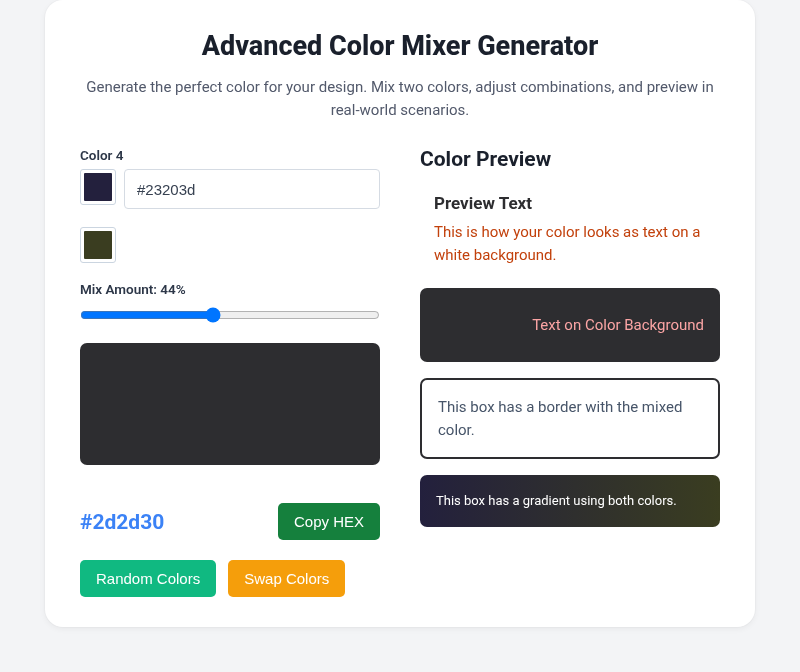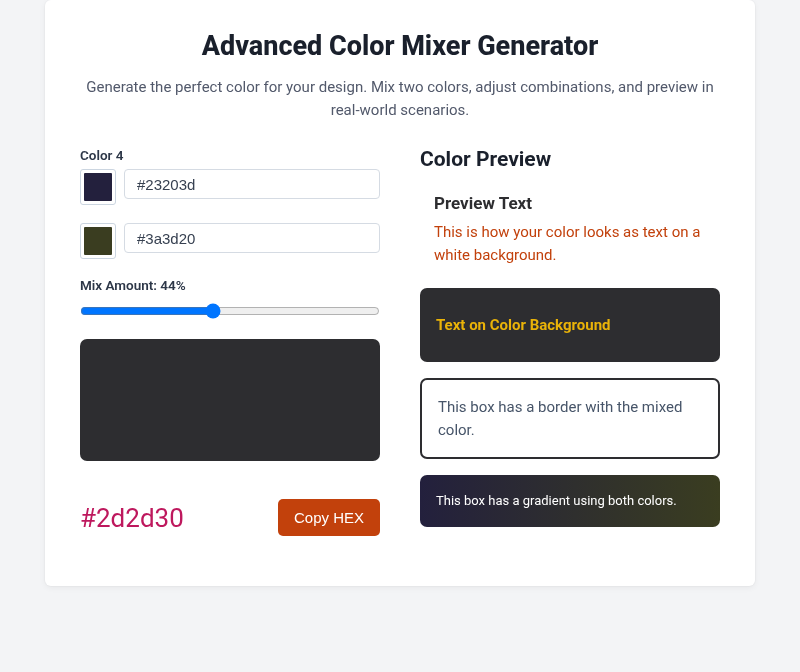--- a/index.html
+++ b/index.html
@@ -5,21 +5,21 @@
     * { box-sizing: border-box; margin: 0; padding: 0; }
     body {
       font-family: -apple-system, BlinkMacSystemFont, "Segoe UI", Roboto, "Helvetica Neue", Arial, sans-serif;
       background: #f3f4f6;
       width: 800px;
       height: 672px;
       overflow: hidden;
     }
     .card {
       background: #fff;
-      border-radius: 6px;
+      border-radius: 18px;
       box-shadow: 0 0 0 1px rgba(0,0,0,0.02), 0 2px 6px rgba(0,0,0,0.05);
       margin: 0 45px;
       padding: 30px 35px 30px 35px;
     }
     h1.title {
       font-size: 27px;
       font-weight: 800;
       text-align: center;
       color: #1a202c;
       margin-bottom: 14px;
@@ -54,21 +54,21 @@
       width: 36px;
       height: 36px;
       border: 1px solid #cbd5e0;
       border-radius: 3px;
       padding: 3px;
       display: flex;
     }
     .swatch-inner { flex: 1; border-radius: 1px; }
     .text-input {
       flex: 1;
-      height: 30px;
+      height: 40px;
       border: 1px solid #d5dbe3;
       border-radius: 4px;
       padding: 0 12px;
       font-size: 15px;
       color: #374151;
       background: #fff;
     }
 
     .mix-label {
       font-size: 13.5px;
@@ -89,34 +89,34 @@
       border-radius: 7px;
       margin-bottom: 38px;
     }
     .hex-row {
       display: flex;
       align-items: center;
       justify-content: space-between;
       margin-bottom: 20px;
     }
     .hex-text {
-      font-size: 26px;
-      font-weight: 400;
-      color: #be185d;
+      font-size: 21px;
+      font-weight: 700;
+      color: #3b82f6;
     }
     .btn {
       border: none;
       border-radius: 5px;
       padding: 10px 16px;
       font-size: 15px;
       font-weight: 500;
       color: #fff;
       cursor: pointer;
     }
-    .btn-primary { background: #c2410c; }
+    .btn-primary { background: #15803d; }
     .btn-success { background: #10b981; }
     .btn-warning { background: #f59e0b; }
     .btn-row {
       display: flex;
       gap: 12px;
     }
 
     .preview-title {
       font-size: 21px;
       font-weight: 700;
@@ -137,23 +137,23 @@
       margin-bottom: 22px;
       margin-left: 14px;
     }
     .preview-box {
       border-radius: 7px;
       padding: 16px 16px;
       margin-bottom: 16px;
     }
     .pb-dark {
       background: #2d2d30;
-      text-align: left;
-      color: #eab308;
-      font-weight: 700;
+      text-align: right;
+      color: #fca5a5;
+      font-weight: 400;
       font-size: 15px;
       padding: 28px 16px;
     }
     .pb-border {
       border: 2.5px solid #2d2d30;
       color: #475569;
       font-size: 15px;
       line-height: 1.5;
     }
     .pb-gradient {
@@ -179,33 +179,36 @@
         <div class="swatch">
           <div class="swatch-inner" style="background:#23203d"></div>
         </div>
         <input class="text-input" value="#23203d" style="">
       </div>
 
       <div class="color-row">
         <div class="swatch">
           <div class="swatch-inner" style="background:#3a3d20"></div>
         </div>
-        <input class="text-input" value="#3a3d20" style="">
       </div>
 
       <div class="mix-label">Mix Amount: 44%</div>
       <input type="range" min="0" max="100" class="range" value="44" style="">
 
       <div class="result-box" style="background:#2d2d30"></div>
 
       <div class="hex-row">
         <span class="hex-text">#2d2d30</span>
         <button class="btn btn-primary">Copy HEX</button>
       </div>
 
+      <div class="btn-row">
+        <button class="btn btn-success">Random Colors</button>
+        <button class="btn btn-warning">Swap Colors</button>
+      </div>
 
     </div>
 
     <div class="right">
       <h2 class="preview-title">Color Preview</h2>
 
       <h3 class="sample-header">Preview Text</h3>
       <p class="sample-para">This is how your color looks as text on a white background.</p>
 
       <div class="preview-box pb-dark" style="background:#2d2d30">

